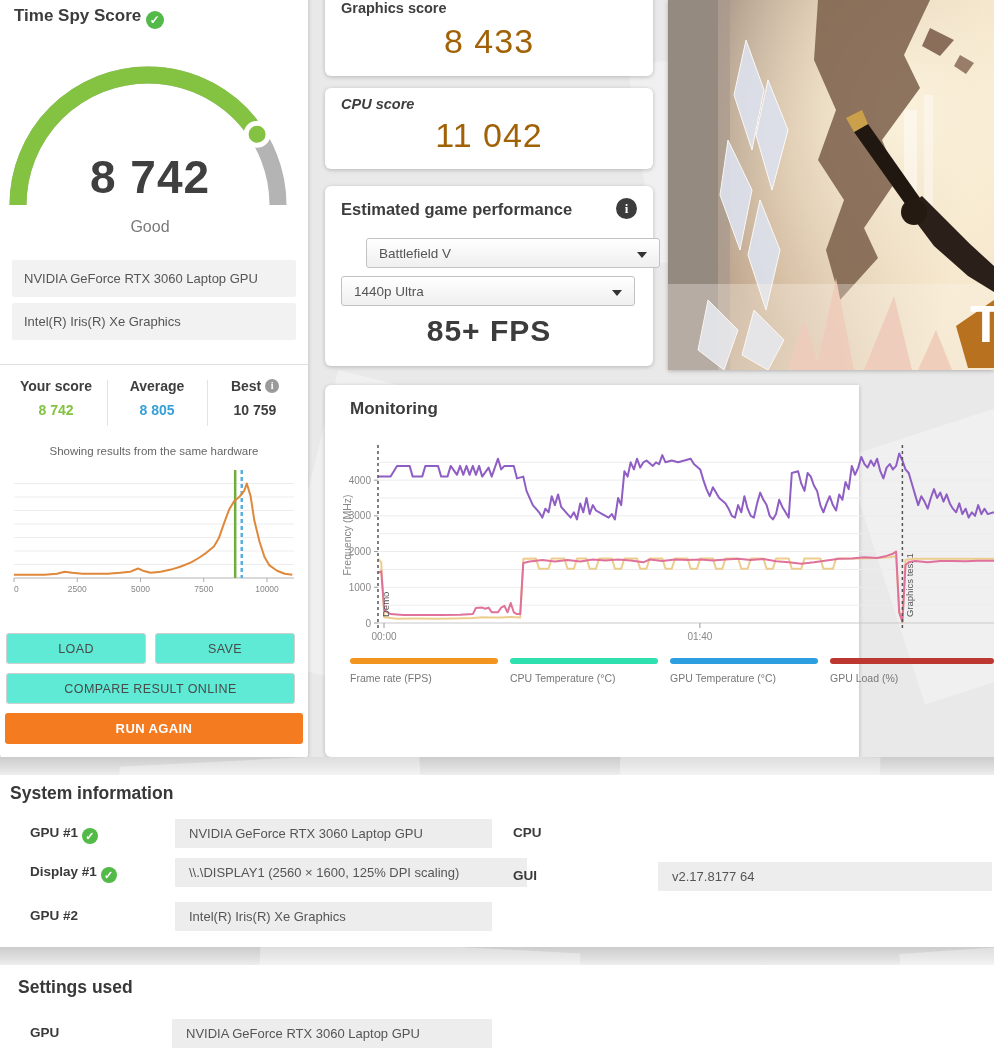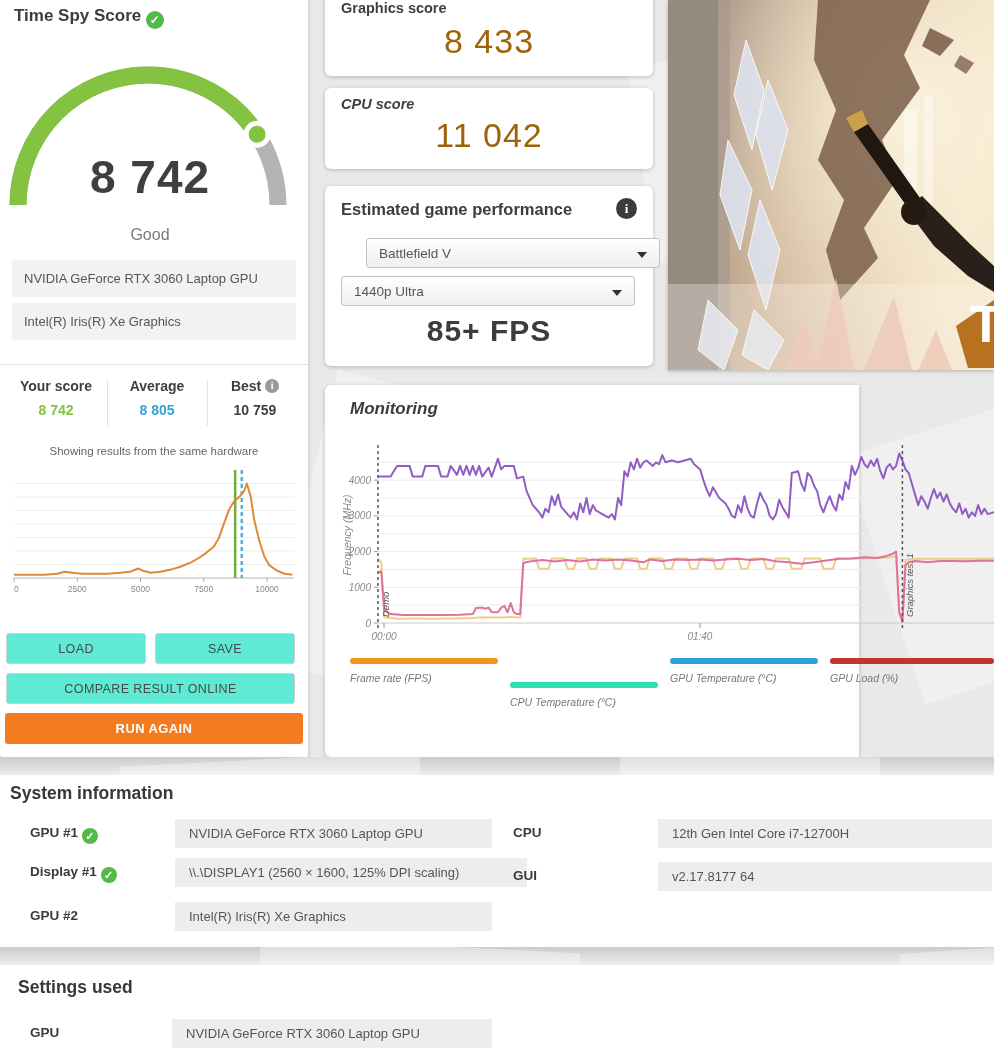--- a/index.html
+++ b/index.html
@@ -64,21 +64,21 @@
     <span class="check">✓</span>
   </div>
 
   <svg class="abs" style="left:2px;top:66px;" width="292" height="164" viewBox="0 0 292 164">
     <path id="gauge-track" d="M16 149 A130 130 0 0 1 276 149" fill="none" stroke="#b4b4b4" stroke-width="17"></path>
     <path id="gauge-arc" d="M16 149 A130 130 0 0 1 276 149" fill="none" stroke="#84c341" stroke-width="17" stroke-dasharray="333.7 408.4"></path>
     <circle id="gauge-knob" cx="255.1" cy="78.3" r="11" fill="#84c341" stroke="#ffffff" stroke-width="5"></circle>
   </svg>
 
   <div class="abs" style="left:0;top:160px;width:300px;text-align:center;font-size:46px;font-weight:800;color:#3f3f3f;letter-spacing:1px;">8 742</div>
-  <div class="abs" style="left:0;top:228px;width:300px;text-align:center;font-size:16px;color:#7a7a7a;margin-top:8px;">Good</div>
+  <div class="abs" style="left:0;top:228px;width:300px;text-align:center;font-size:16px;color:#7a7a7a;">Good</div>
 
   <div class="gpu-box" style="top:270px;">NVIDIA GeForce RTX 3060 Laptop GPU</div>
   <div class="gpu-box" style="top:313px;">Intel(R) Iris(R) Xe Graphics</div>
 
   <div class="abs" style="left:0;top:374px;width:308px;height:1px;background:#e0e0e0;"></div>
 
   <div class="abs" style="left:10px;top:388px;width:92px;text-align:center;">
     <div class="cmp-label">Your score</div>
     <div class="cmp-value" id="your-val" style="color: rgb(132, 195, 65);">8 742</div>
   </div>
@@ -201,21 +201,21 @@
       <polygon points="326,368 326,292 300,276 266,246 248,222 240,206 254,196 274,216 302,244 326,266" fill="#2b2019"></polygon>
       <polygon points="326,368 326,300 288,326 300,368" fill="#b8721f"></polygon>
       <polygon points="252,198 240,208 186,132 200,124" fill="#1f1710"></polygon>
       <polygon points="200,124 186,132 178,118 194,110" fill="#caa04a"></polygon>
       <circle cx="246" cy="212" r="13" fill="#241a12"></circle>
     </g>
     <text x="302" y="342" font-size="52" font-weight="bold" fill="#ffffff">T</text>
   </svg>
 </div>
 
-<div class="card" style="left:325px;top:385px;width:534px;height:372px;border-radius:6px 0 0 6px;font-style:italic;">
+<div class="card" style="left:325px;top:385px;width:534px;height:372px;border-radius:6px 0 0 6px;">
   <div class="abs panel-title" style="left:25px;top:14px;">Monitoring</div>
 
   <svg class="abs" id="mon-svg" style="left:0;top:0;" width="669" height="372" viewBox="0 0 669 372">
     <g id="mon-grid">
         <line x1="53" y1="220.14285714285714" x2="669" y2="220.14285714285714" stroke="#ececec" stroke-width="1"></line>
         <line x1="53" y1="202.28571428571428" x2="669" y2="202.28571428571428" stroke="#ececec" stroke-width="1"></line>
         <line x1="53" y1="184.42857142857144" x2="669" y2="184.42857142857144" stroke="#ececec" stroke-width="1"></line>
         <line x1="53" y1="166.57142857142856" x2="669" y2="166.57142857142856" stroke="#ececec" stroke-width="1"></line>
         <line x1="53" y1="148.71428571428572" x2="669" y2="148.71428571428572" stroke="#ececec" stroke-width="1"></line>
         <line x1="53" y1="130.85714285714286" x2="669" y2="130.85714285714286" stroke="#ececec" stroke-width="1"></line>
@@ -251,21 +251,21 @@
         <line x1="577.3897435897436" y1="60" x2="577.3897435897436" y2="244" stroke="#555" stroke-width="1.5" stroke-dasharray="3 3"></line>
         <text transform="translate(588.4,232) rotate(-90)" font-size="9.5" fill="#555">Graphics tes. 1</text>
       </g>
     <text id="mon-ylabel" transform="translate(26,150) rotate(-90)" text-anchor="middle" font-size="10.5" fill="#888">Frequency (MHz)</text>
   </svg>
 
   <div class="legend-item" style="left:25px;top:273px;">
     <div class="legend-bar" style="background: rgb(242, 149, 31);"></div>
     <div class="legend-label">Frame rate (FPS)</div>
   </div>
-  <div class="legend-item" style="left:185px;top:273px;margin-top:24px;">
+  <div class="legend-item" style="left:185px;top:273px;">
     <div class="legend-bar" style="background: rgb(46, 224, 174);"></div>
     <div class="legend-label">CPU Temperature (°C)</div>
   </div>
   <div class="legend-item" style="left:345px;top:273px;">
     <div class="legend-bar" style="background: rgb(45, 159, 224);"></div>
     <div class="legend-label">GPU Temperature (°C)</div>
   </div>
   <div class="legend-item" style="left:505px;top:273px;width:164px;">
     <div class="legend-bar" style="background: rgb(187, 55, 48);"></div>
     <div class="legend-label">GPU Load (%)</div>
@@ -288,21 +288,20 @@
   <div class="row-label" style="left:30px;top:89px;">
     <span>Display #1</span>
     <span class="check sm">✓</span>
   </div>
   <div class="row-box" style="left:175px;top:83px;width:352px;">\\.\DISPLAY1 (2560 × 1600, 125% DPI scaling)</div>
 
   <div class="row-label" style="left:30px;top:133px;">GPU #2</div>
   <div class="row-box" style="left:175px;top:127px;width:317px;">Intel(R) Iris(R) Xe Graphics</div>
 
   <div class="row-label" style="left:513px;top:50px;">CPU</div>
-  <div class="row-box" style="left:658px;top:44px;width:334px;">12th Gen Intel Core i7-12700H</div>
 
   <div class="row-label" style="left:513px;top:93px;">GUI</div>
   <div class="row-box" style="left:658px;top:87px;width:334px;">v2.17.8177 64</div>
 </div>
 
 <div class="band" style="top:947px;">
   <div class="shard" style="left:260px;top:-2px;width:320px;height:30px;transform:rotate(3deg);"></div>
   <div class="shard" style="left:900px;top:0;width:200px;height:28px;transform:rotate(-4deg);"></div>
 </div>
 <div class="whitebg" style="top:965px;height:87px;">

